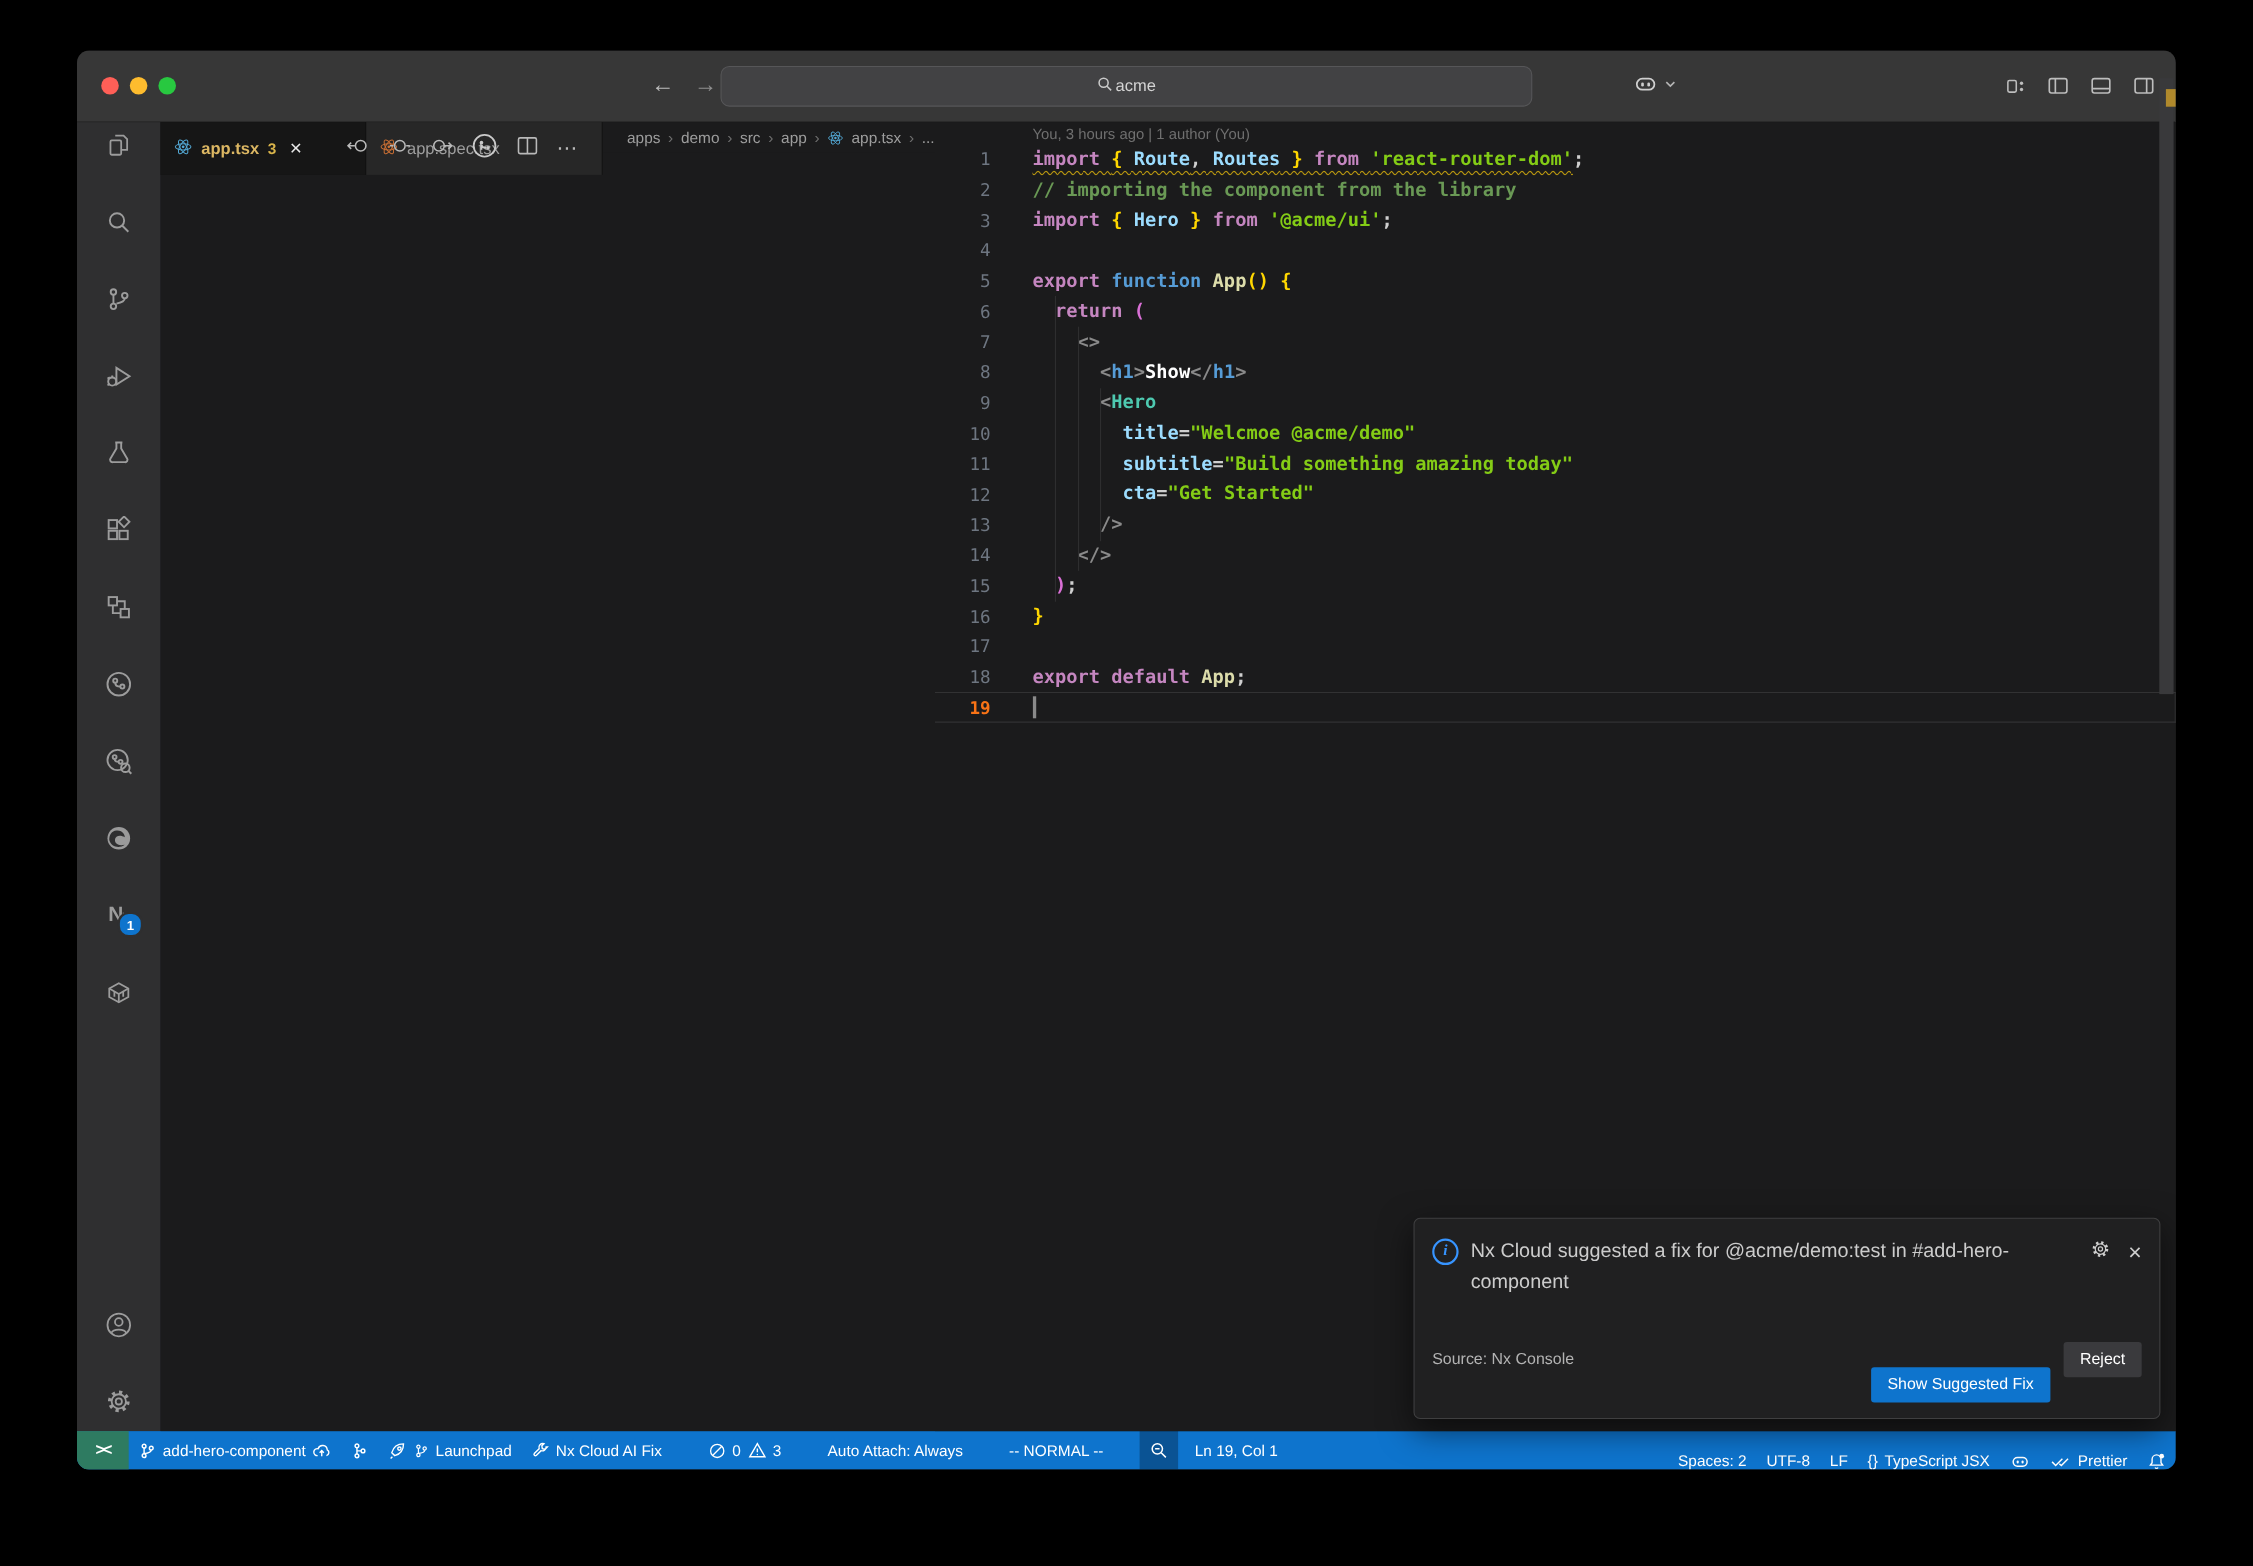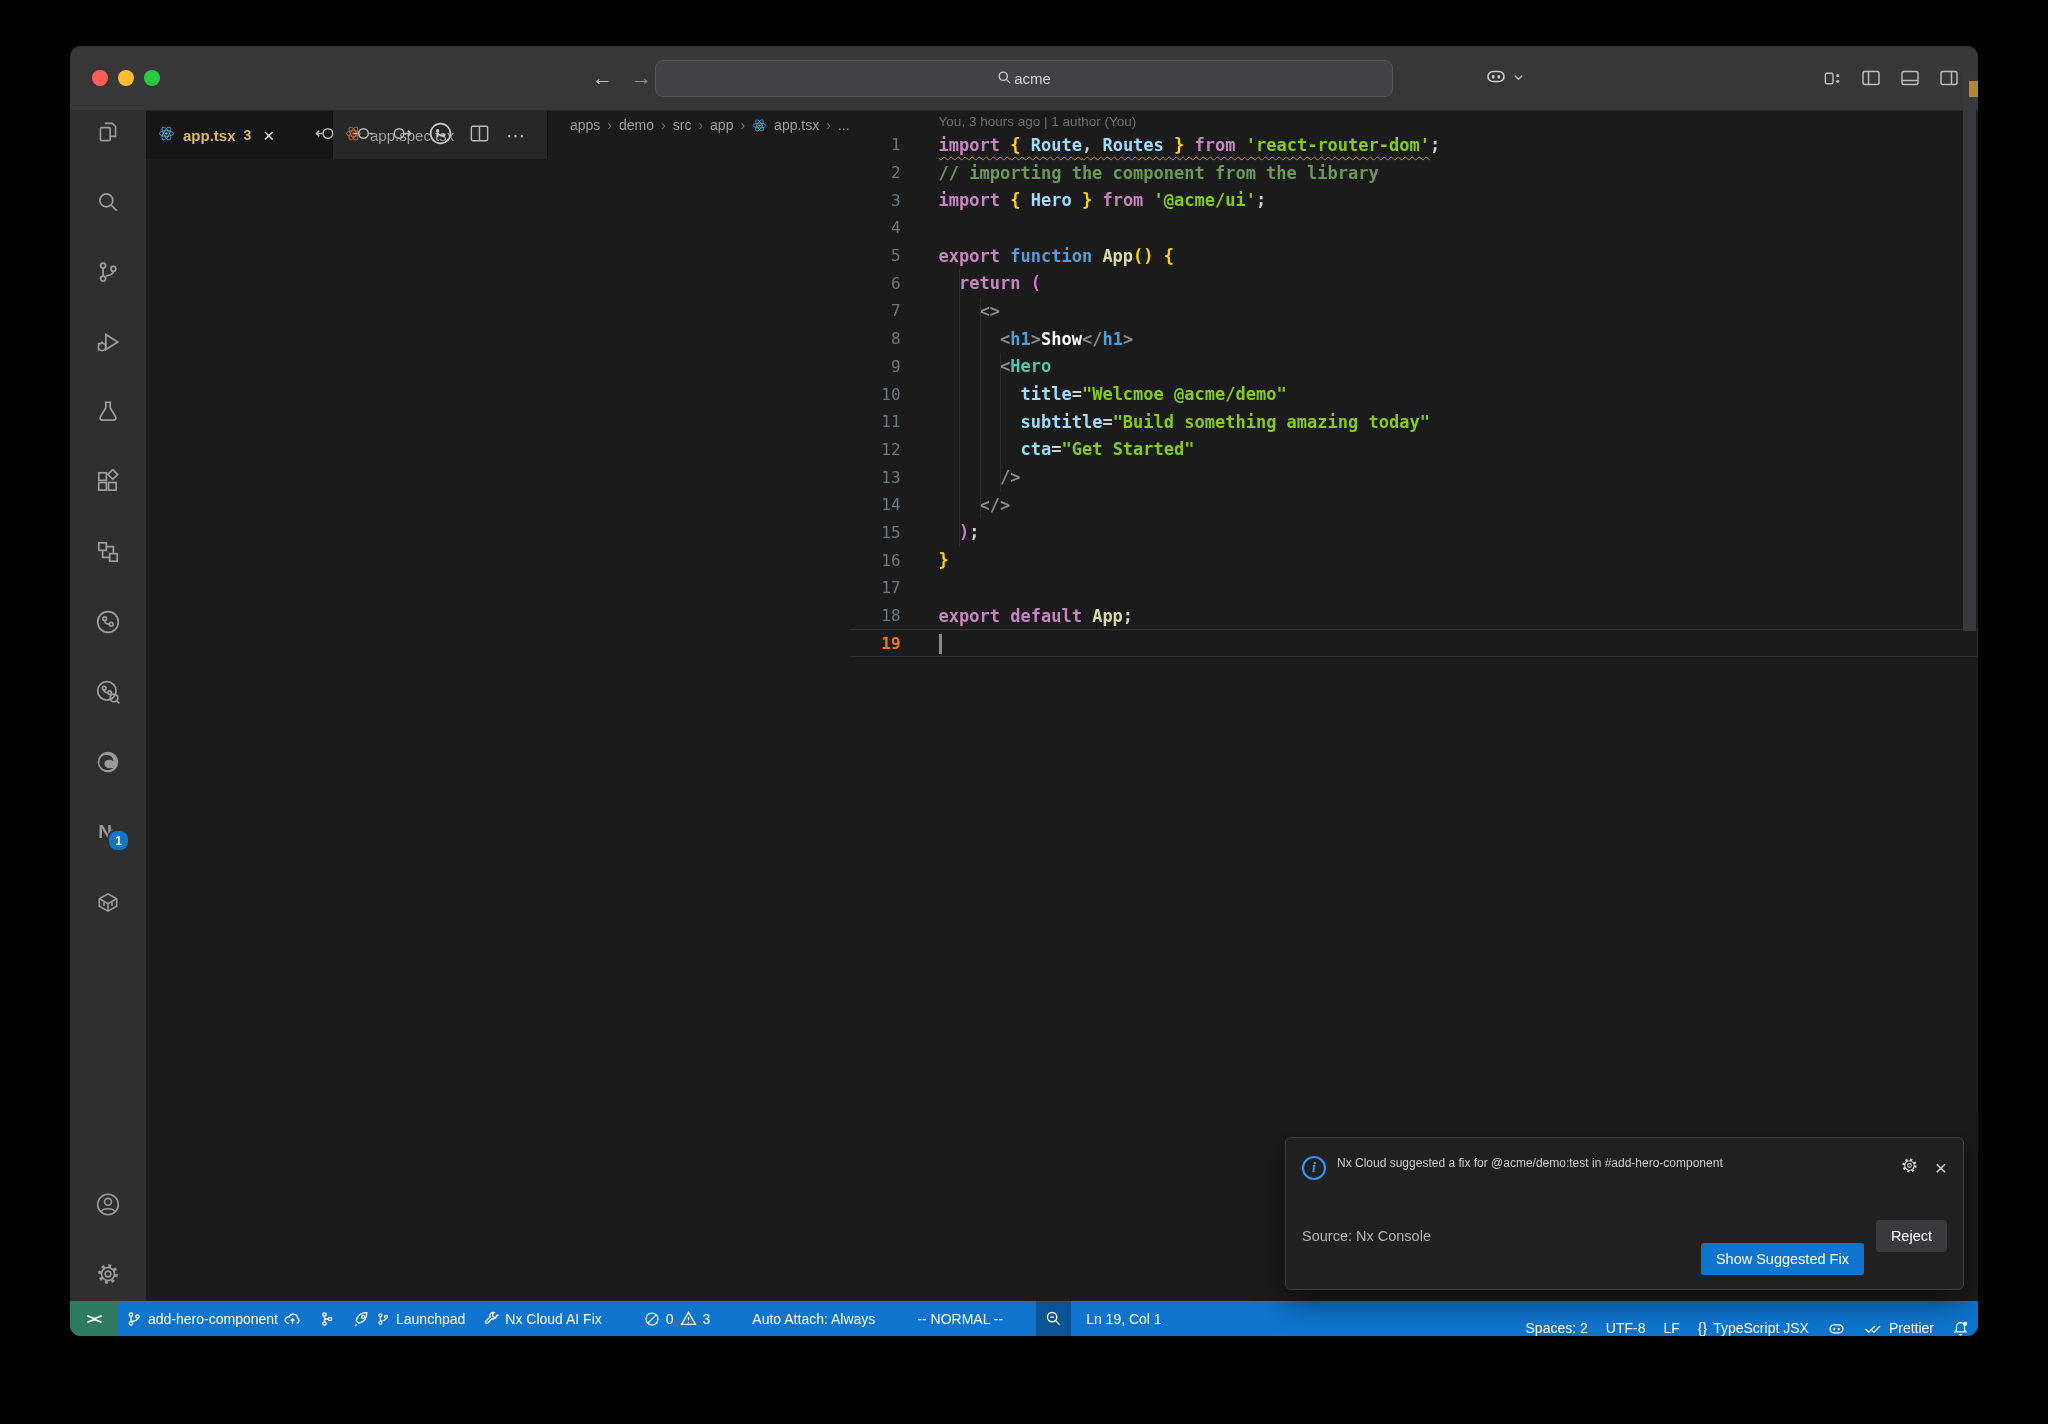--- a/index.html
+++ b/index.html
@@ -66,21 +66,21 @@
   .sb-right{margin-left:auto;display:flex;align-items:stretch;margin-top:19px;}
   .sb-dark{background:rgba(0,0,0,.28);}
   .sb-gap24{margin-left:24px;}
   .sb-item svg{display:block}
   
   .toast{position:absolute;right:14px;bottom:46px;width:645px;background:#202021;border:1px solid #3f3f40;
     border-radius:6px;box-shadow:0 10px 30px rgba(0,0,0,.55);padding:16px 16px 14px 16px;}
   .toast-row1{display:flex;align-items:flex-start;gap:11px;}
   .info-icon{flex:none;width:20px;height:20px;border:2px solid #3794ff;border-radius:50%;color:#3794ff;
     font-size:14px;font-weight:bold;display:flex;align-items:center;justify-content:center;font-family:"Liberation Serif",serif;font-style:italic;margin-top:2px;}
-  .toast-msg{width:490px;color:#cccccc;font-size:12px;line-height:1.55;}
+  .toast-msg{width:490px;color:#cccccc;font-size:18px;line-height:1.55;}
   .toast-tools{margin-left:auto;display:flex;align-items:center;gap:16px;color:#cfcfcf;margin-top:2px;}
   .toast-x{font-size:21px;line-height:1;color:#cfcfcf;}
   .toast-row2{display:flex;align-items:center;margin-top:16px;}
   .toast-src{color:#b3b3b3;font-size:14.5px;}
   .btn{margin-left:12px;font-size:14.5px;padding:8px 15px;border-radius:3px;color:#fff;text-align:center;}
   .btn-primary{background:#0e74cd;margin-left:auto;margin-top:47px;}
   .btn-secondary{background:#3a3a3d;}
 </style>
 </head>
 <body>

